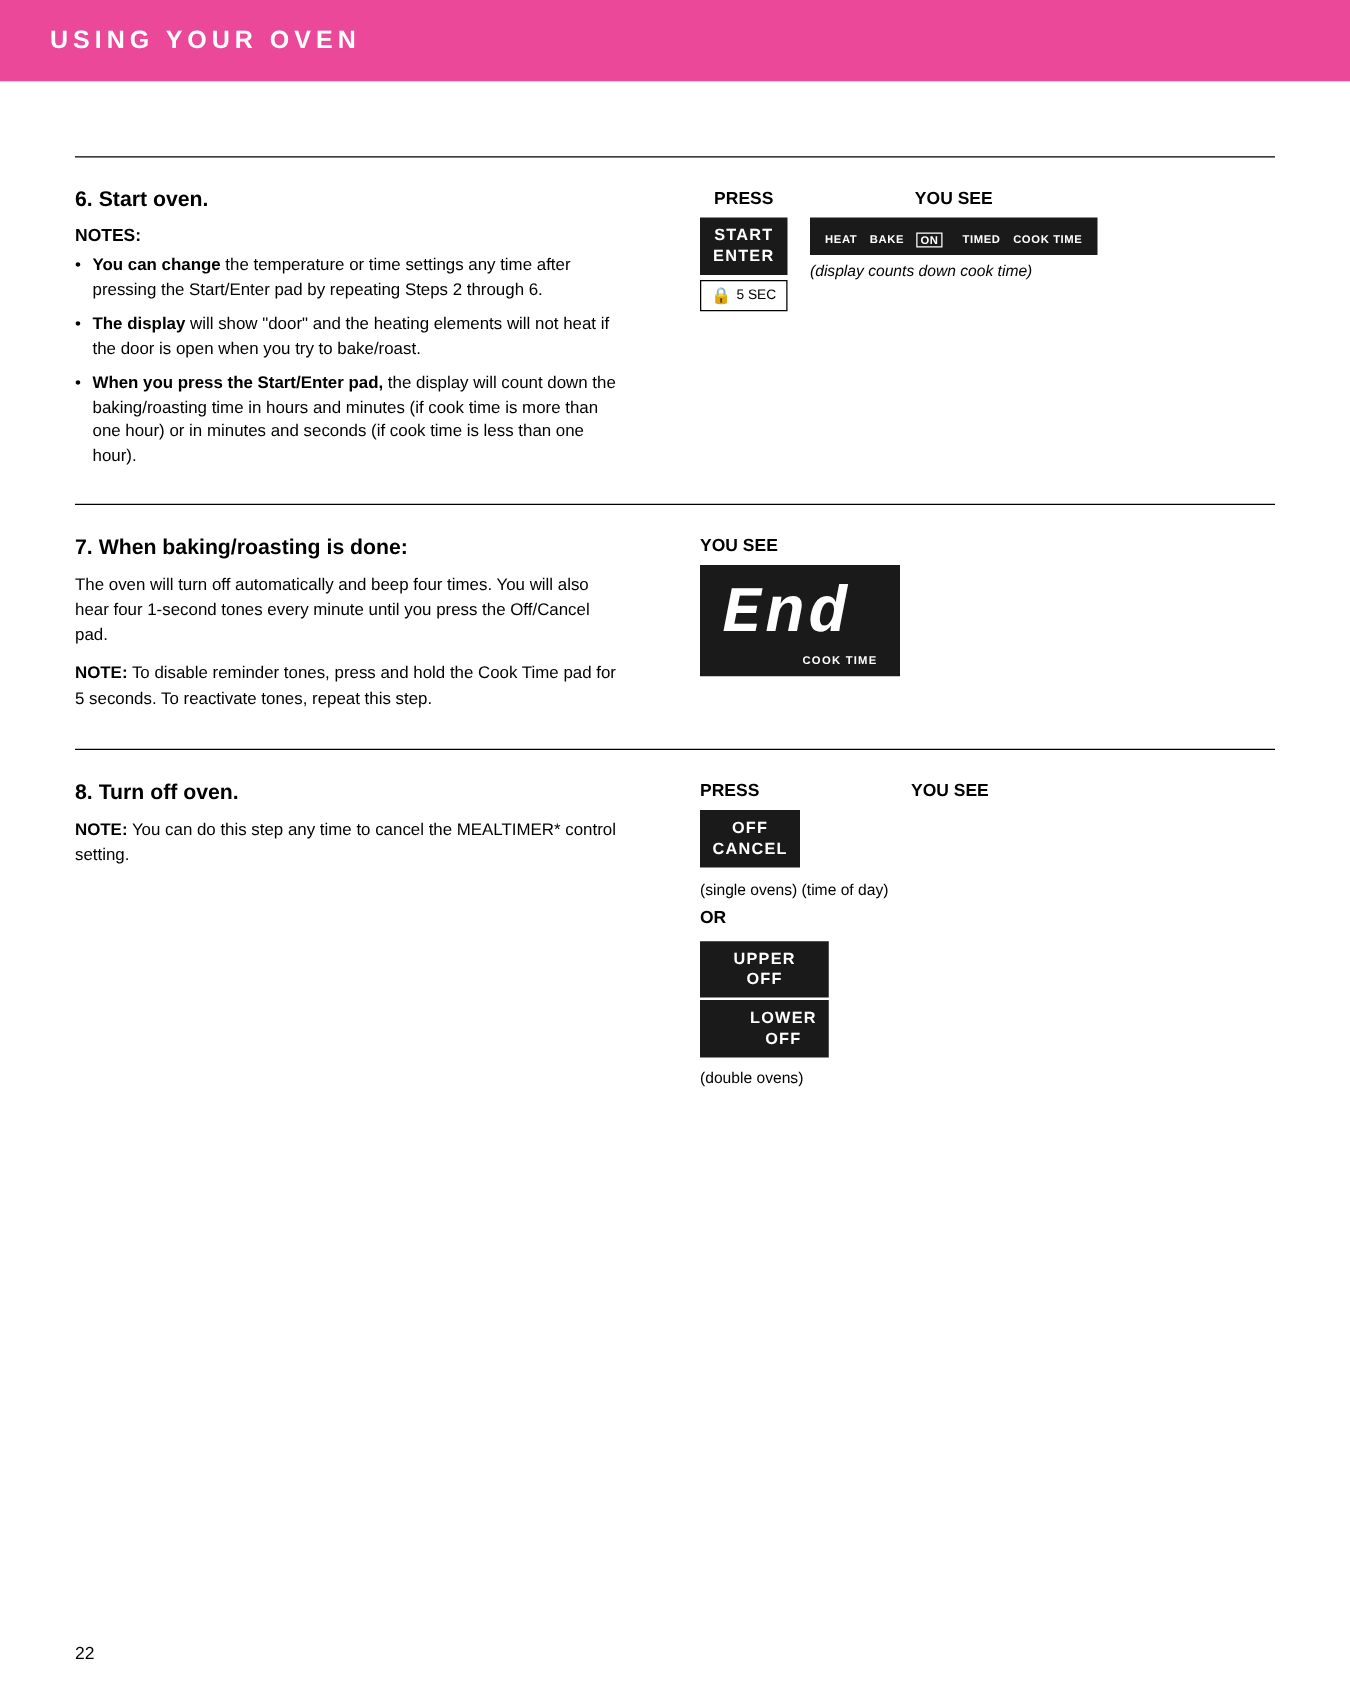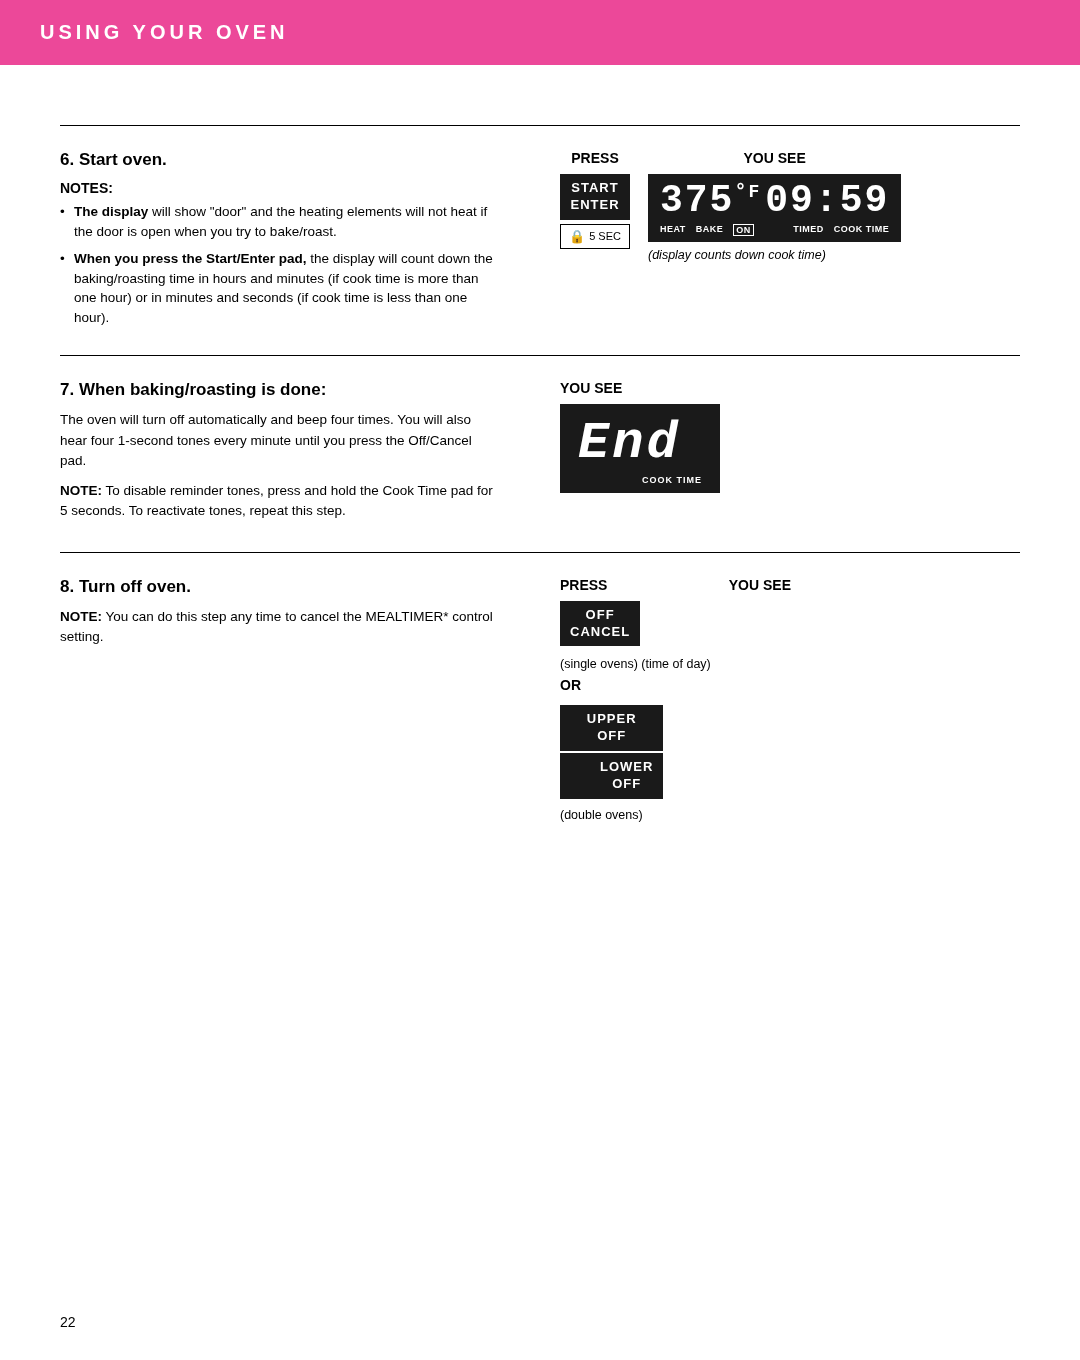--- a/index.html
+++ b/index.html
@@ -283,20 +283,23 @@
 
   <div class="content-area">
 
     <hr class="section-divider">
     <div class="section">
       <div class="section-left">
         <div class="section-title">6. Start oven.</div>
         <div class="notes-label">NOTES:</div>
 
         <div class="note-item">
+          <b>You can change</b><span> the temperature or time settings any time after pressing the Start/Enter pad by repeating Steps 2 through 6.</span>
+        </div>
+        <div class="note-item">
           <b>The display</b><span> will show "door" and the heating elements will not heat if the door is open when you try to bake/roast.</span>
         </div>
         <div class="note-item">
           <b>When you press the Start/Enter pad,</b><span> the display will count down the baking/roasting time in hours and minutes (if cook time is more than one hour) or in minutes and seconds (if cook time is less than one hour).</span>
         </div>
       </div>
 
       <div class="section-right">
         <div>
           <div class="col-label">PRESS</div>
@@ -306,24 +309,20 @@
             <div class="press-btn-outline">
               <span class="lock-icon">🔒</span>
               <span>5 SEC</span>
             </div>
           </div>
         </div>
 
         <div>
           <div class="col-label">YOU SEE</div>
           <div class="display-screen">
-            <div class="display-digits">
-              <span>375<span class="degree">°</span><span style="font-size:18px;vertical-align:super;">F</span></span>
-              <span style="margin-left:4px;">09:59</span>
-            </div>
             <div class="display-labels-row">
               <div class="label-group">
                 <span>HEAT</span>
                 <span>BAKE</span>
                 <span class="on-box">ON</span>
               </div>
               <div class="label-group">
                 <span>TIMED</span>
                 <span>COOK TIME</span>
               </div>

